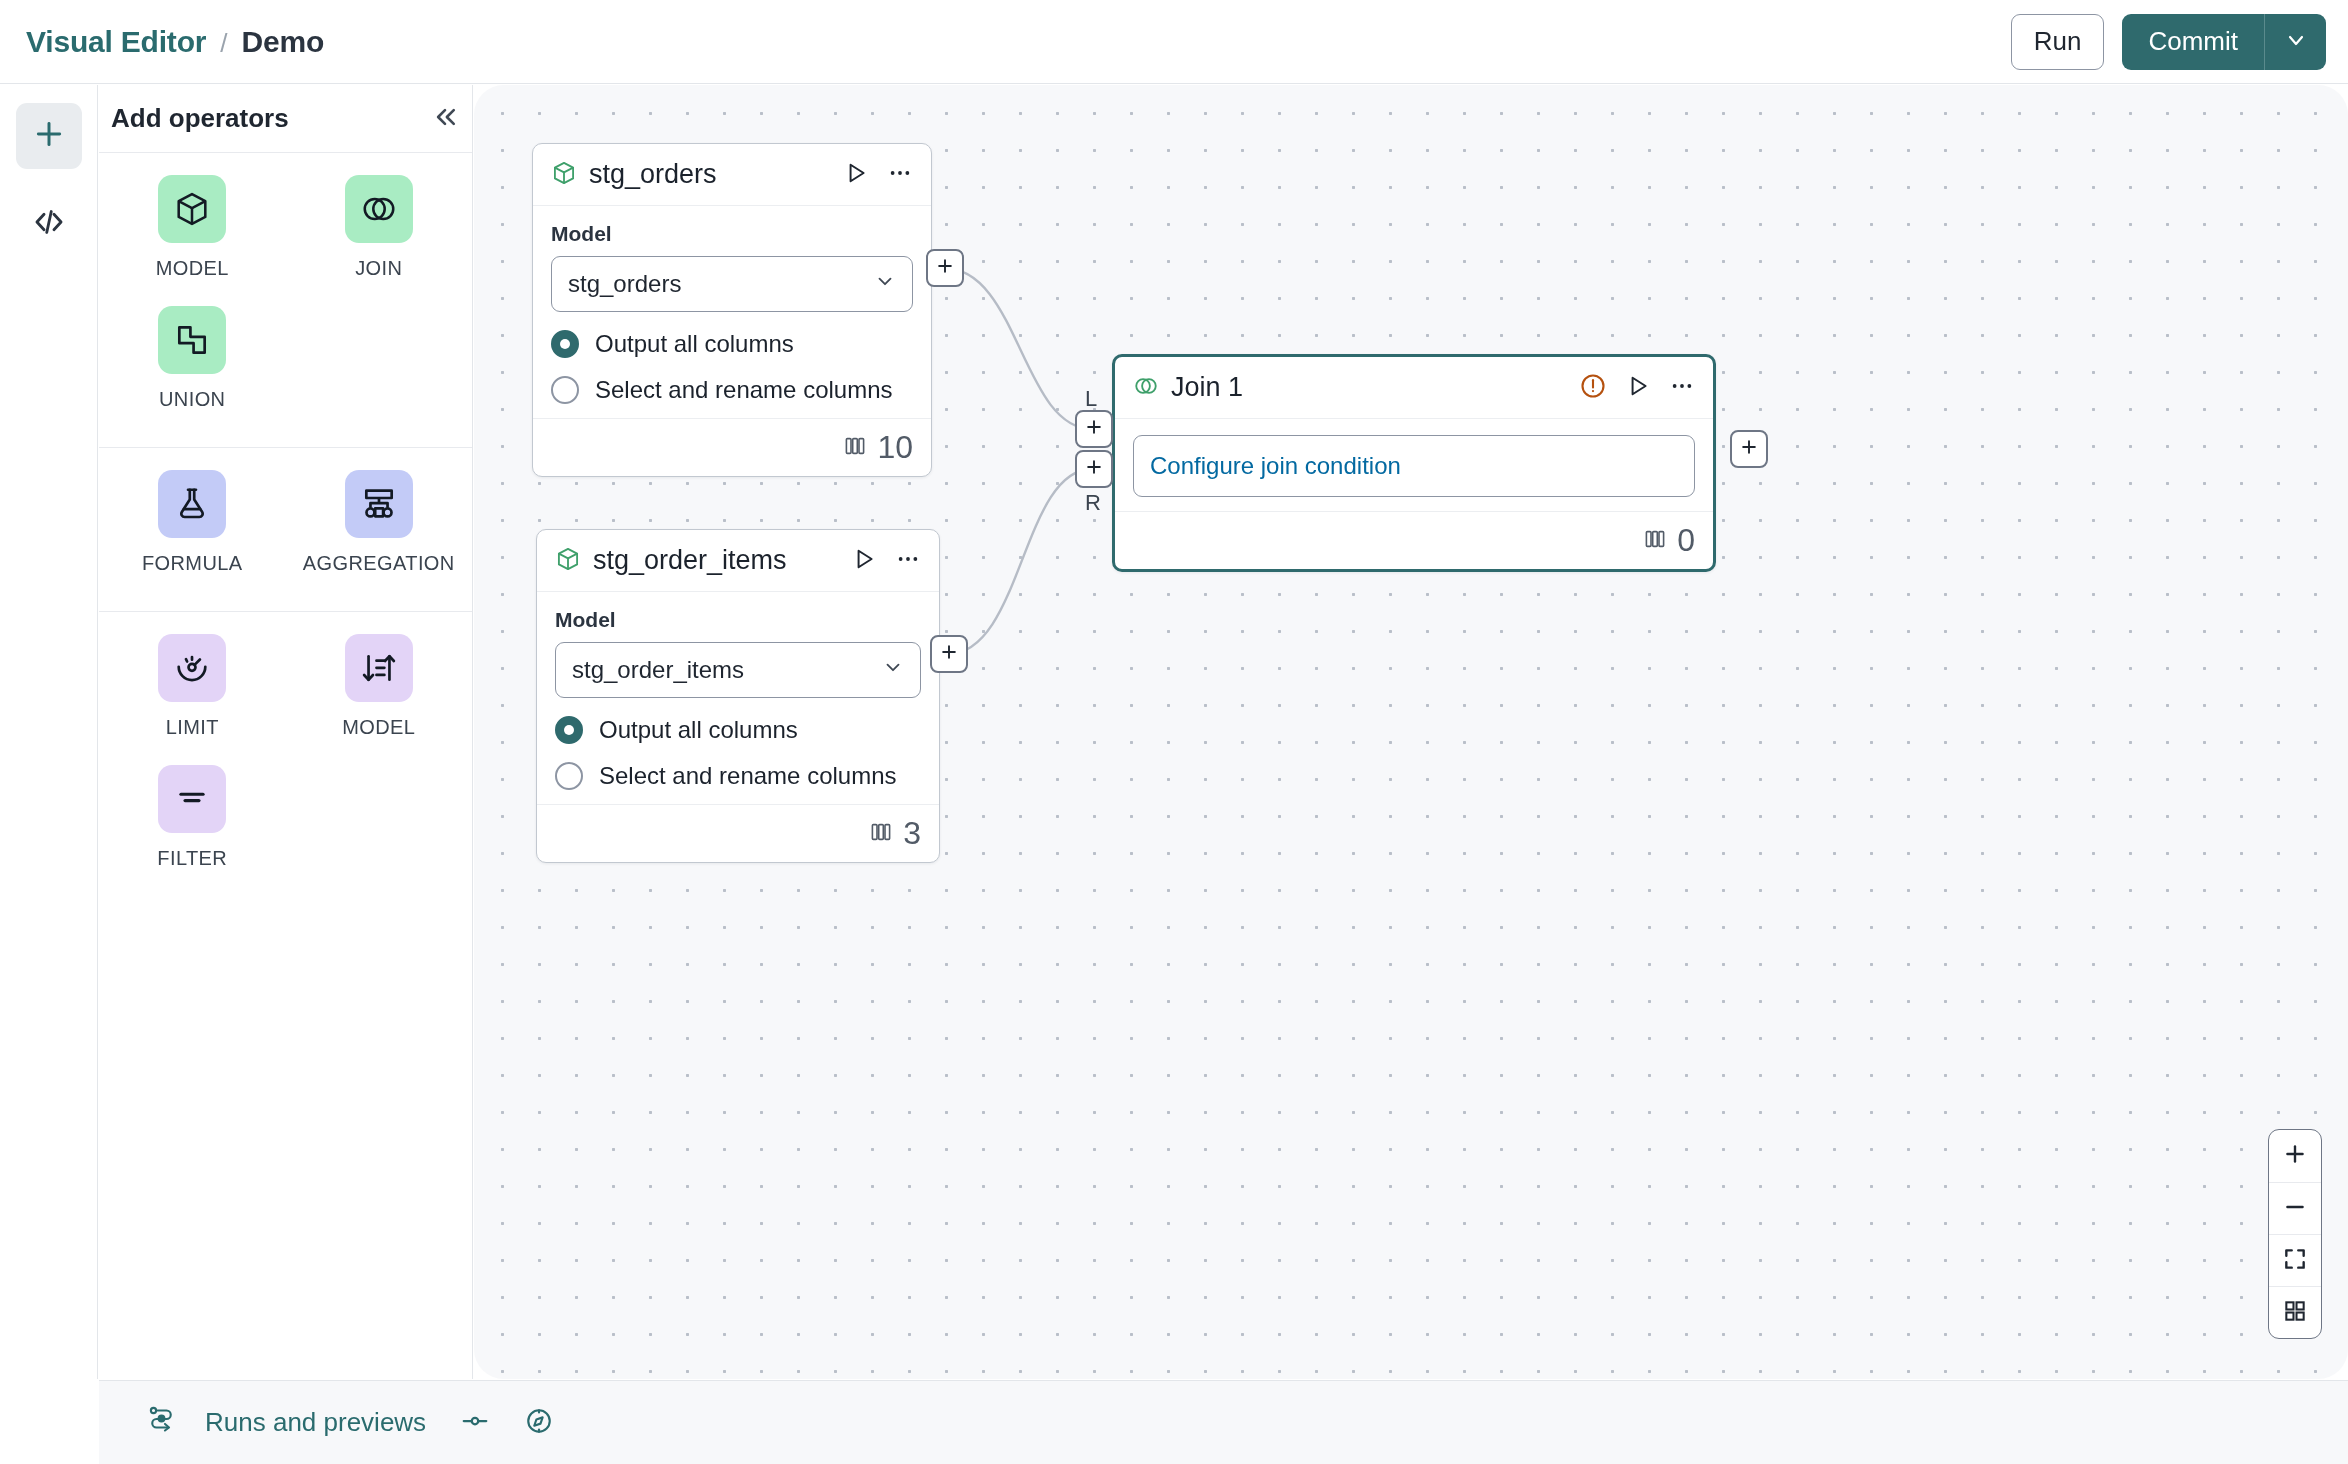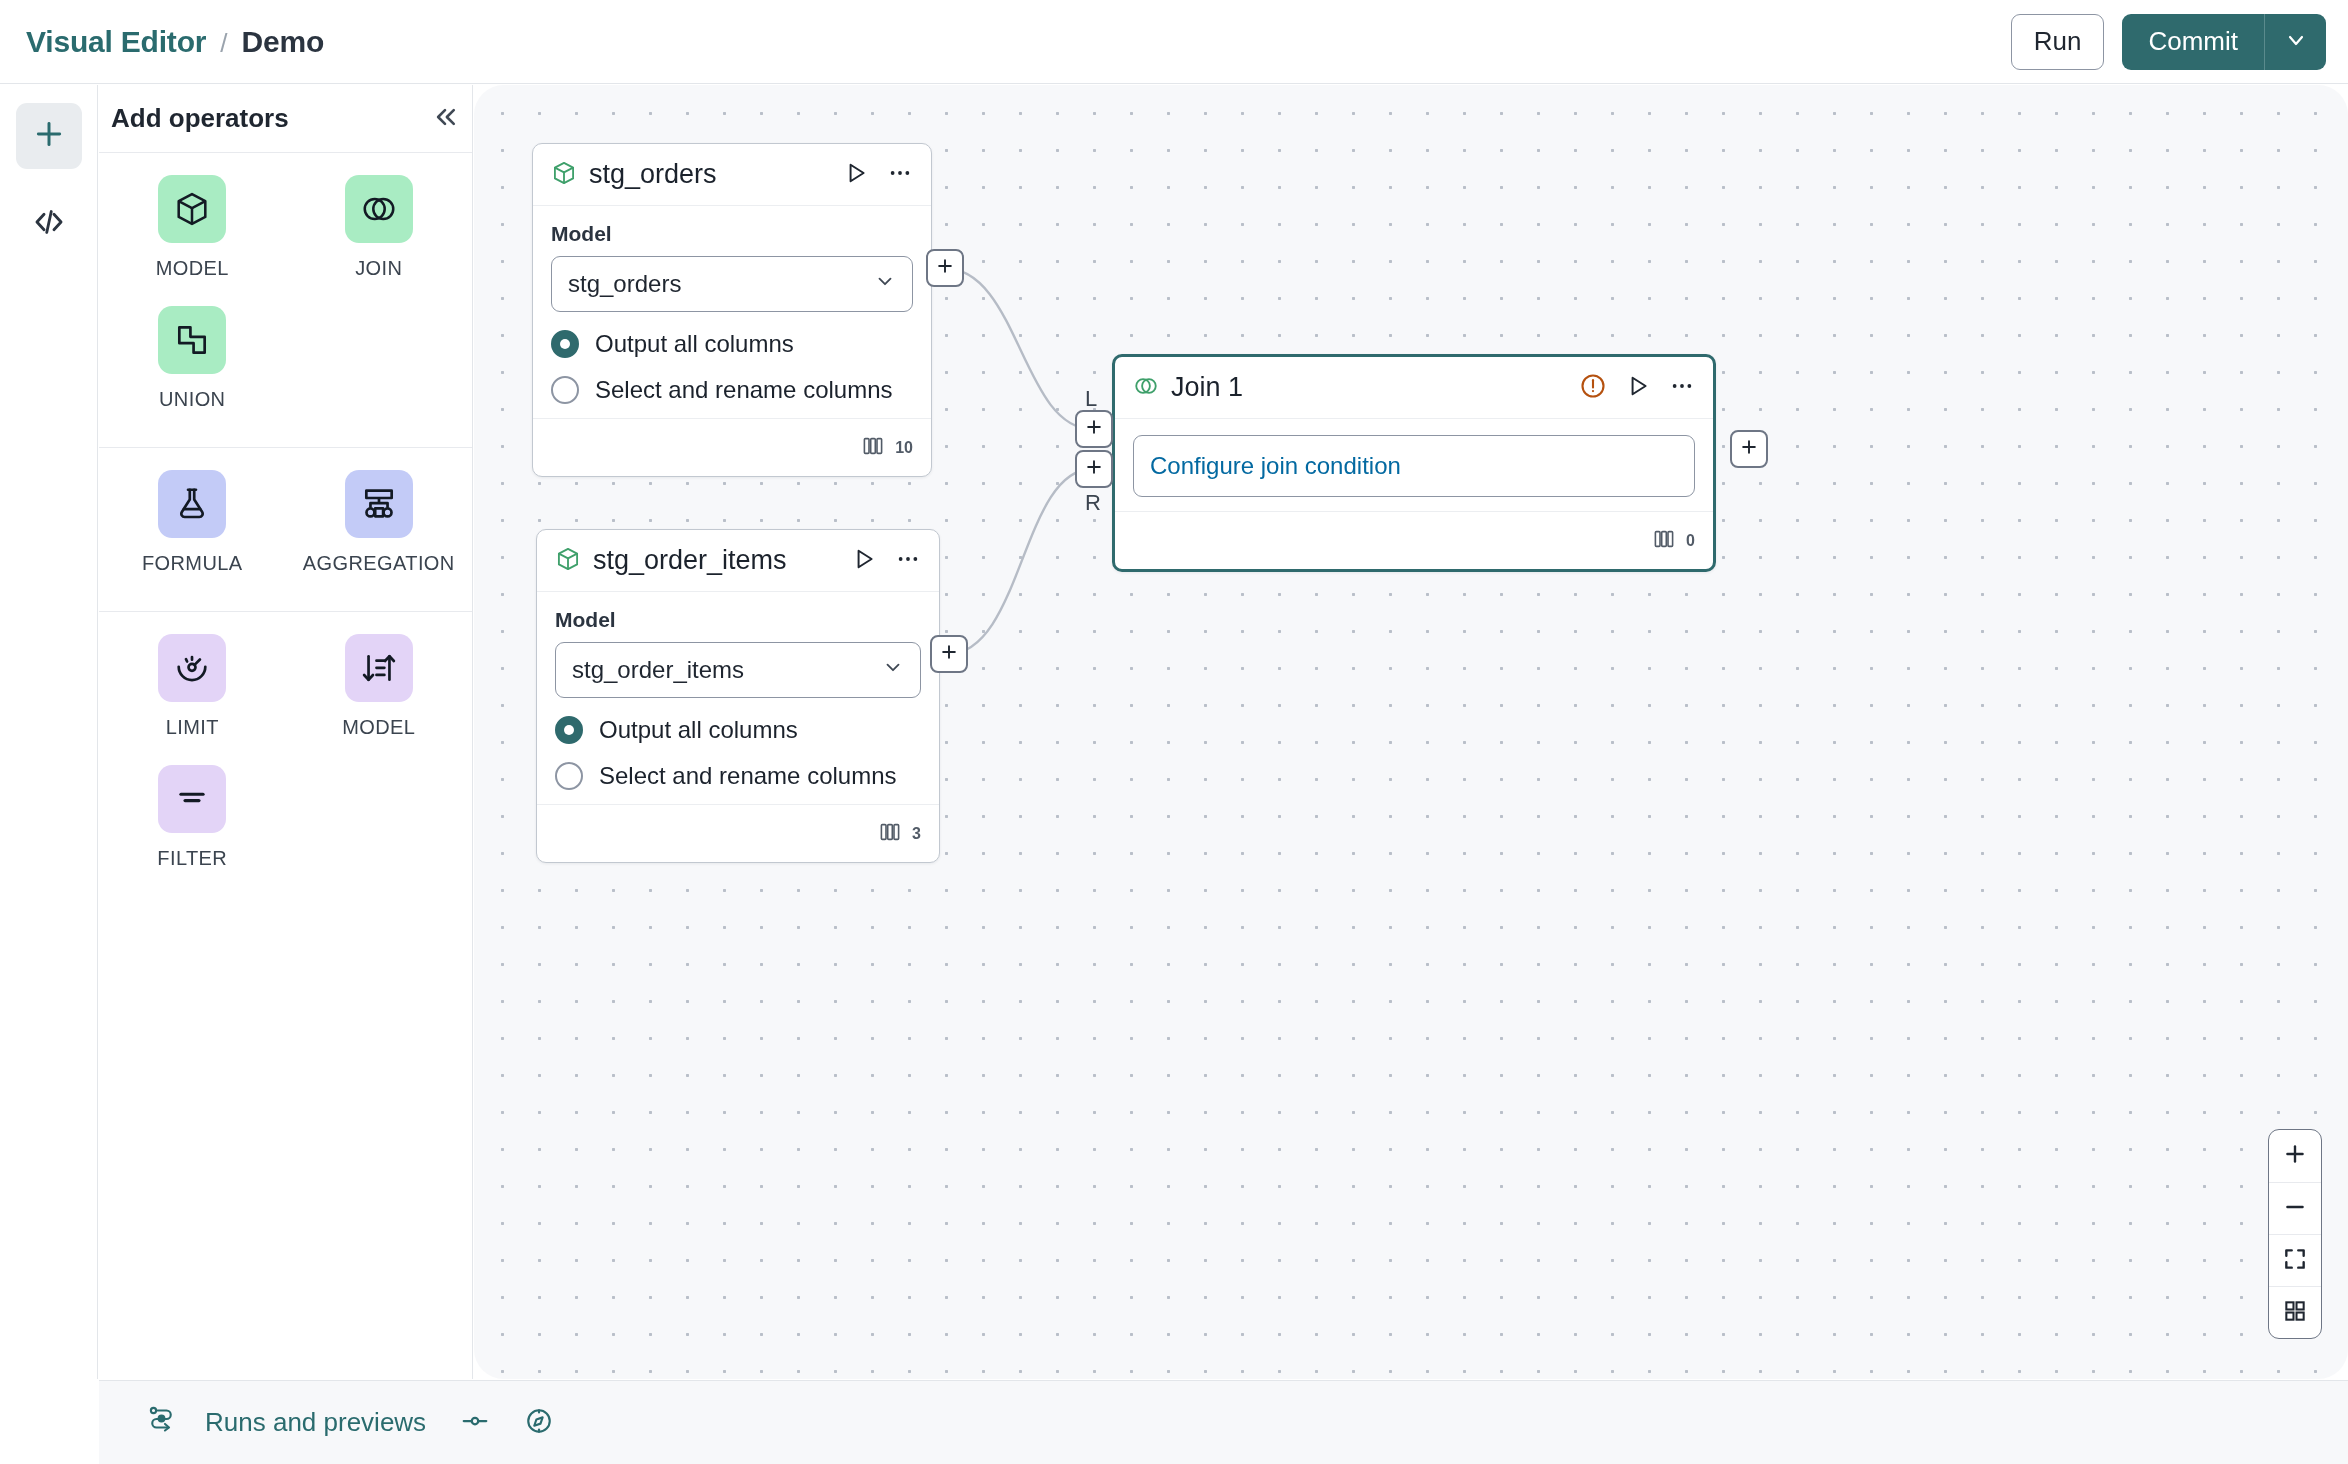--- a/index.html
+++ b/index.html
@@ -137,21 +137,21 @@
   .radio.checked { border-color: #2f6a6d; background: #2f6a6d; }
   .radio.checked::after {
     content: ""; width: 10px; height: 10px; border-radius: 50%; background: #ffffff;
   }
   .radio-label { font-size: 24px; color: #1b222c; margin-left: 16px; }
   .node-footer {
     border-top: 1px solid #eceef1; height: 58px;
     display: flex; align-items: center; justify-content: flex-end;
     padding: 0 18px; gap: 10px;
   }
-  .col-count { font-size: 16px; color: #525b67; font-weight: bold; }
+  .col-count { font-size: 32px; color: #525b67; }
 
   .action-btn {
     border: 1.5px solid #8d95a3; border-radius: 9px;
     height: 62px; display: flex; align-items: center; padding: 0 16px;
     font-size: 24px; color: #0369a1; background: #fff; cursor: pointer;
   }
 
   
   .port {
     position: absolute; width: 38px; height: 38px;

